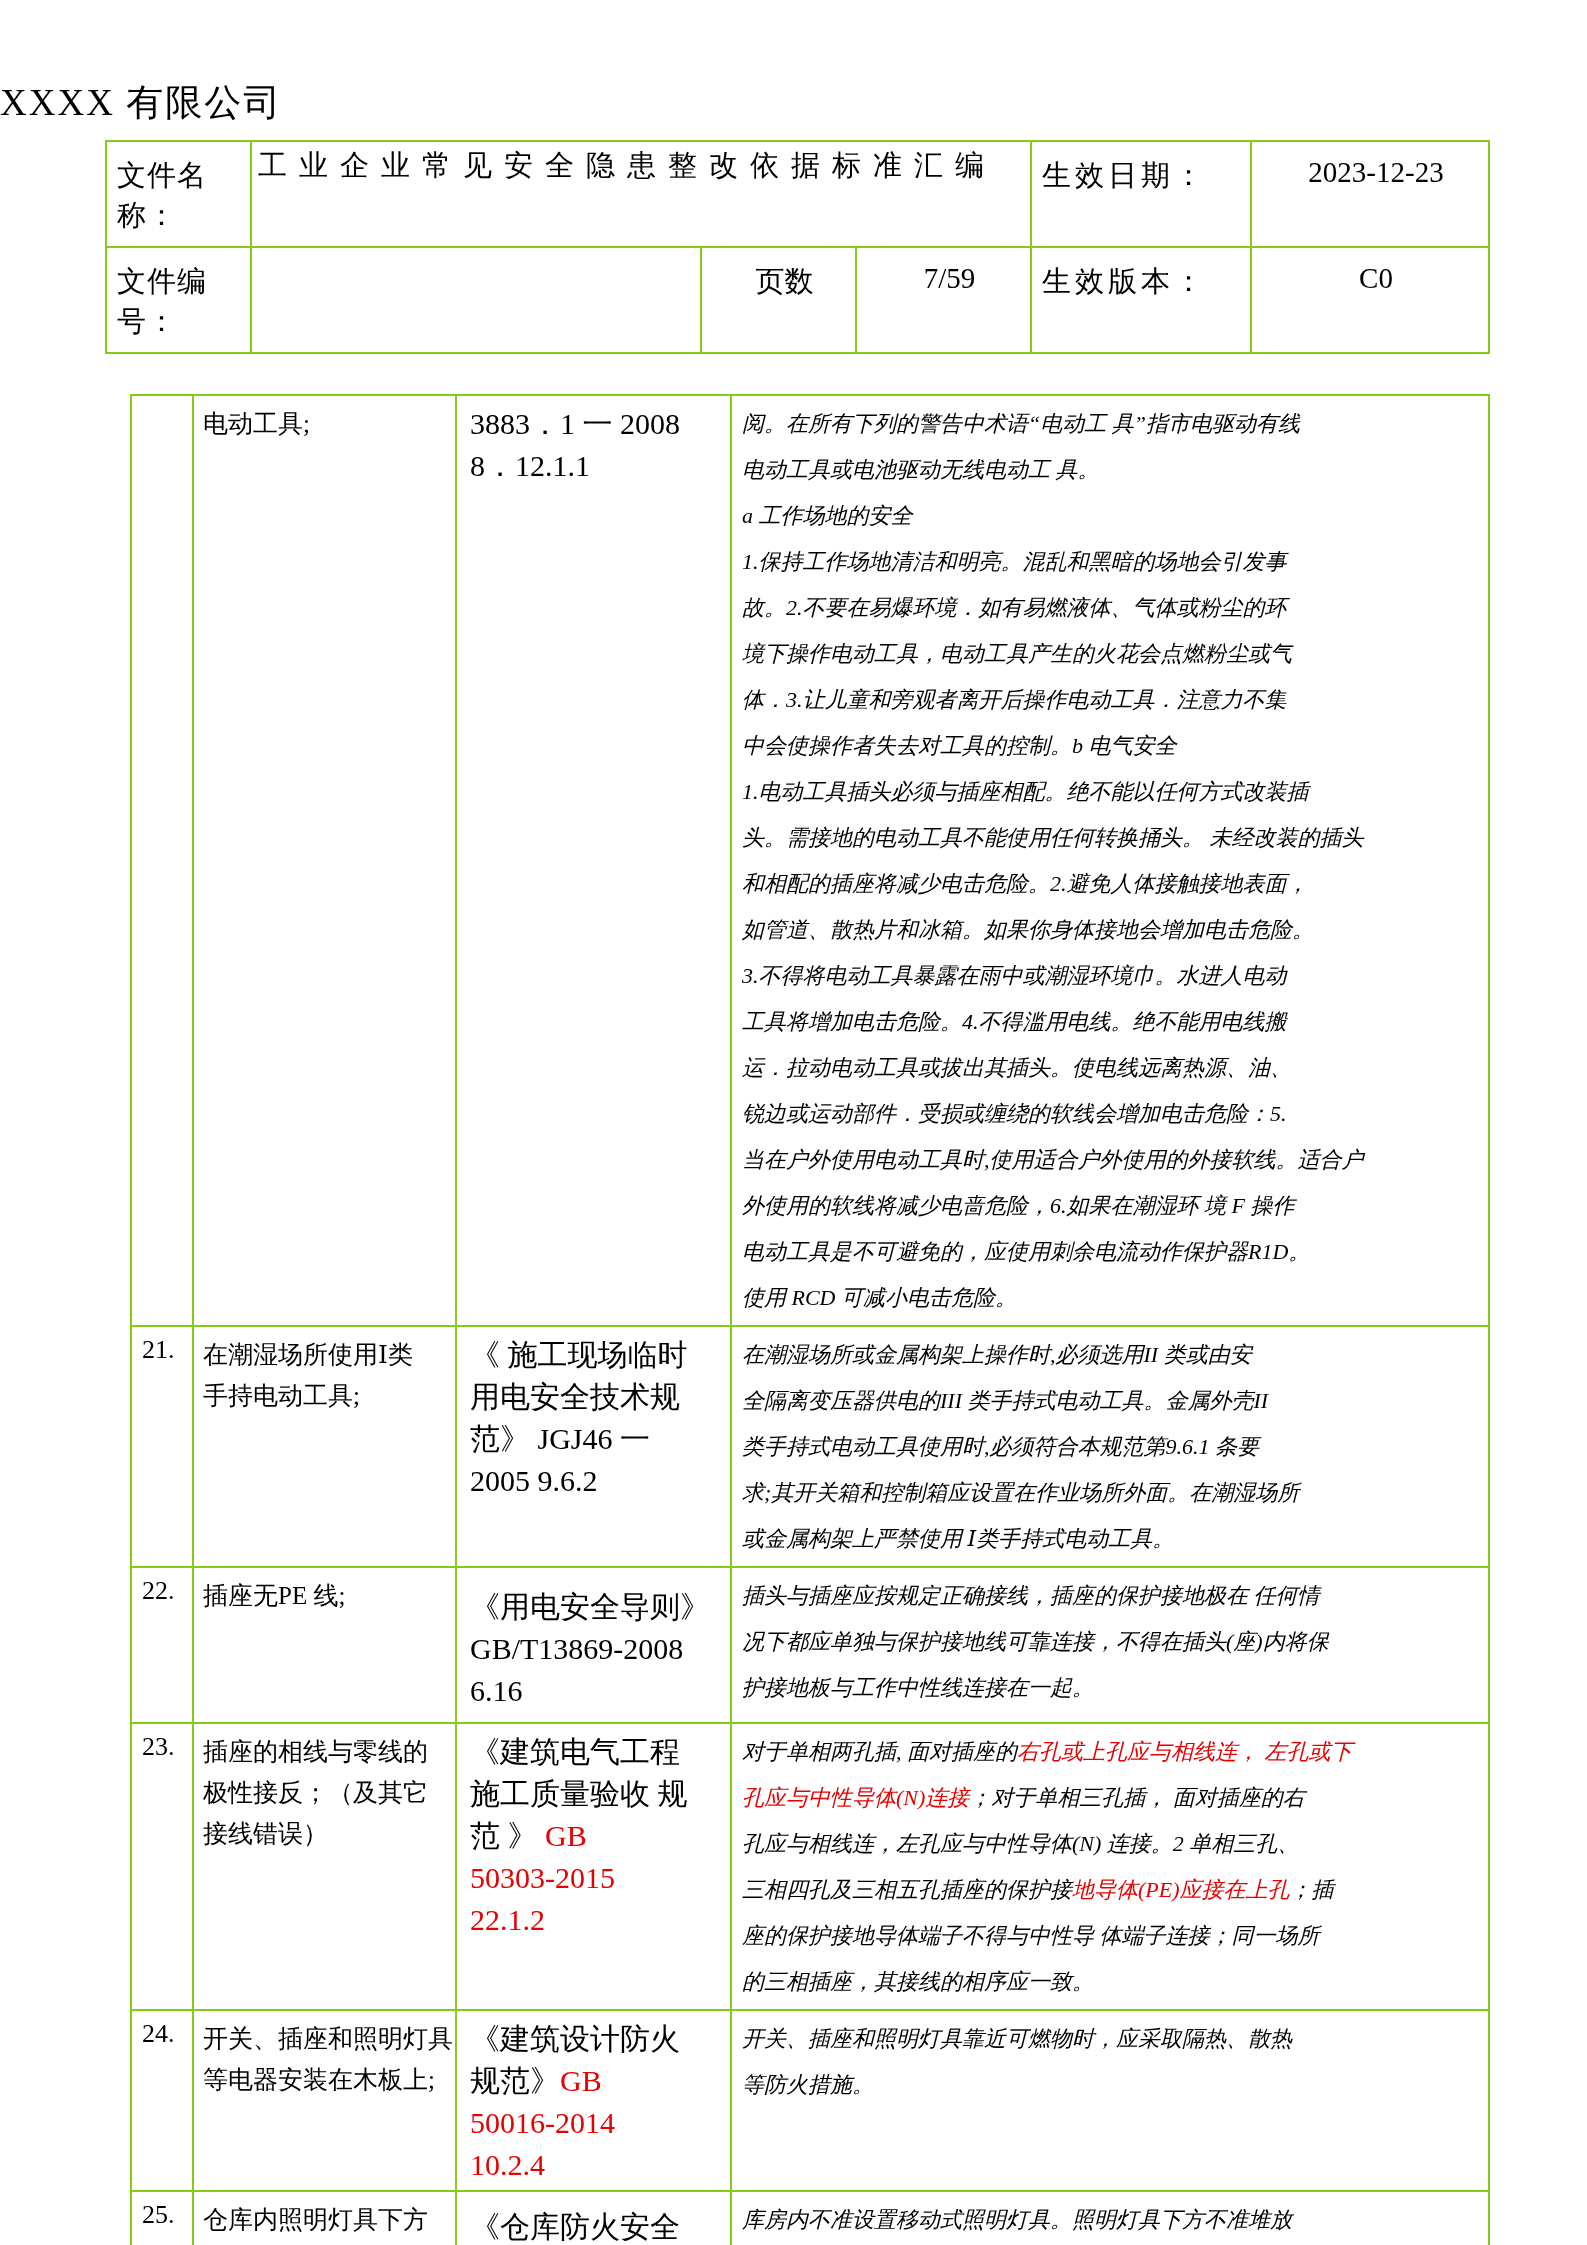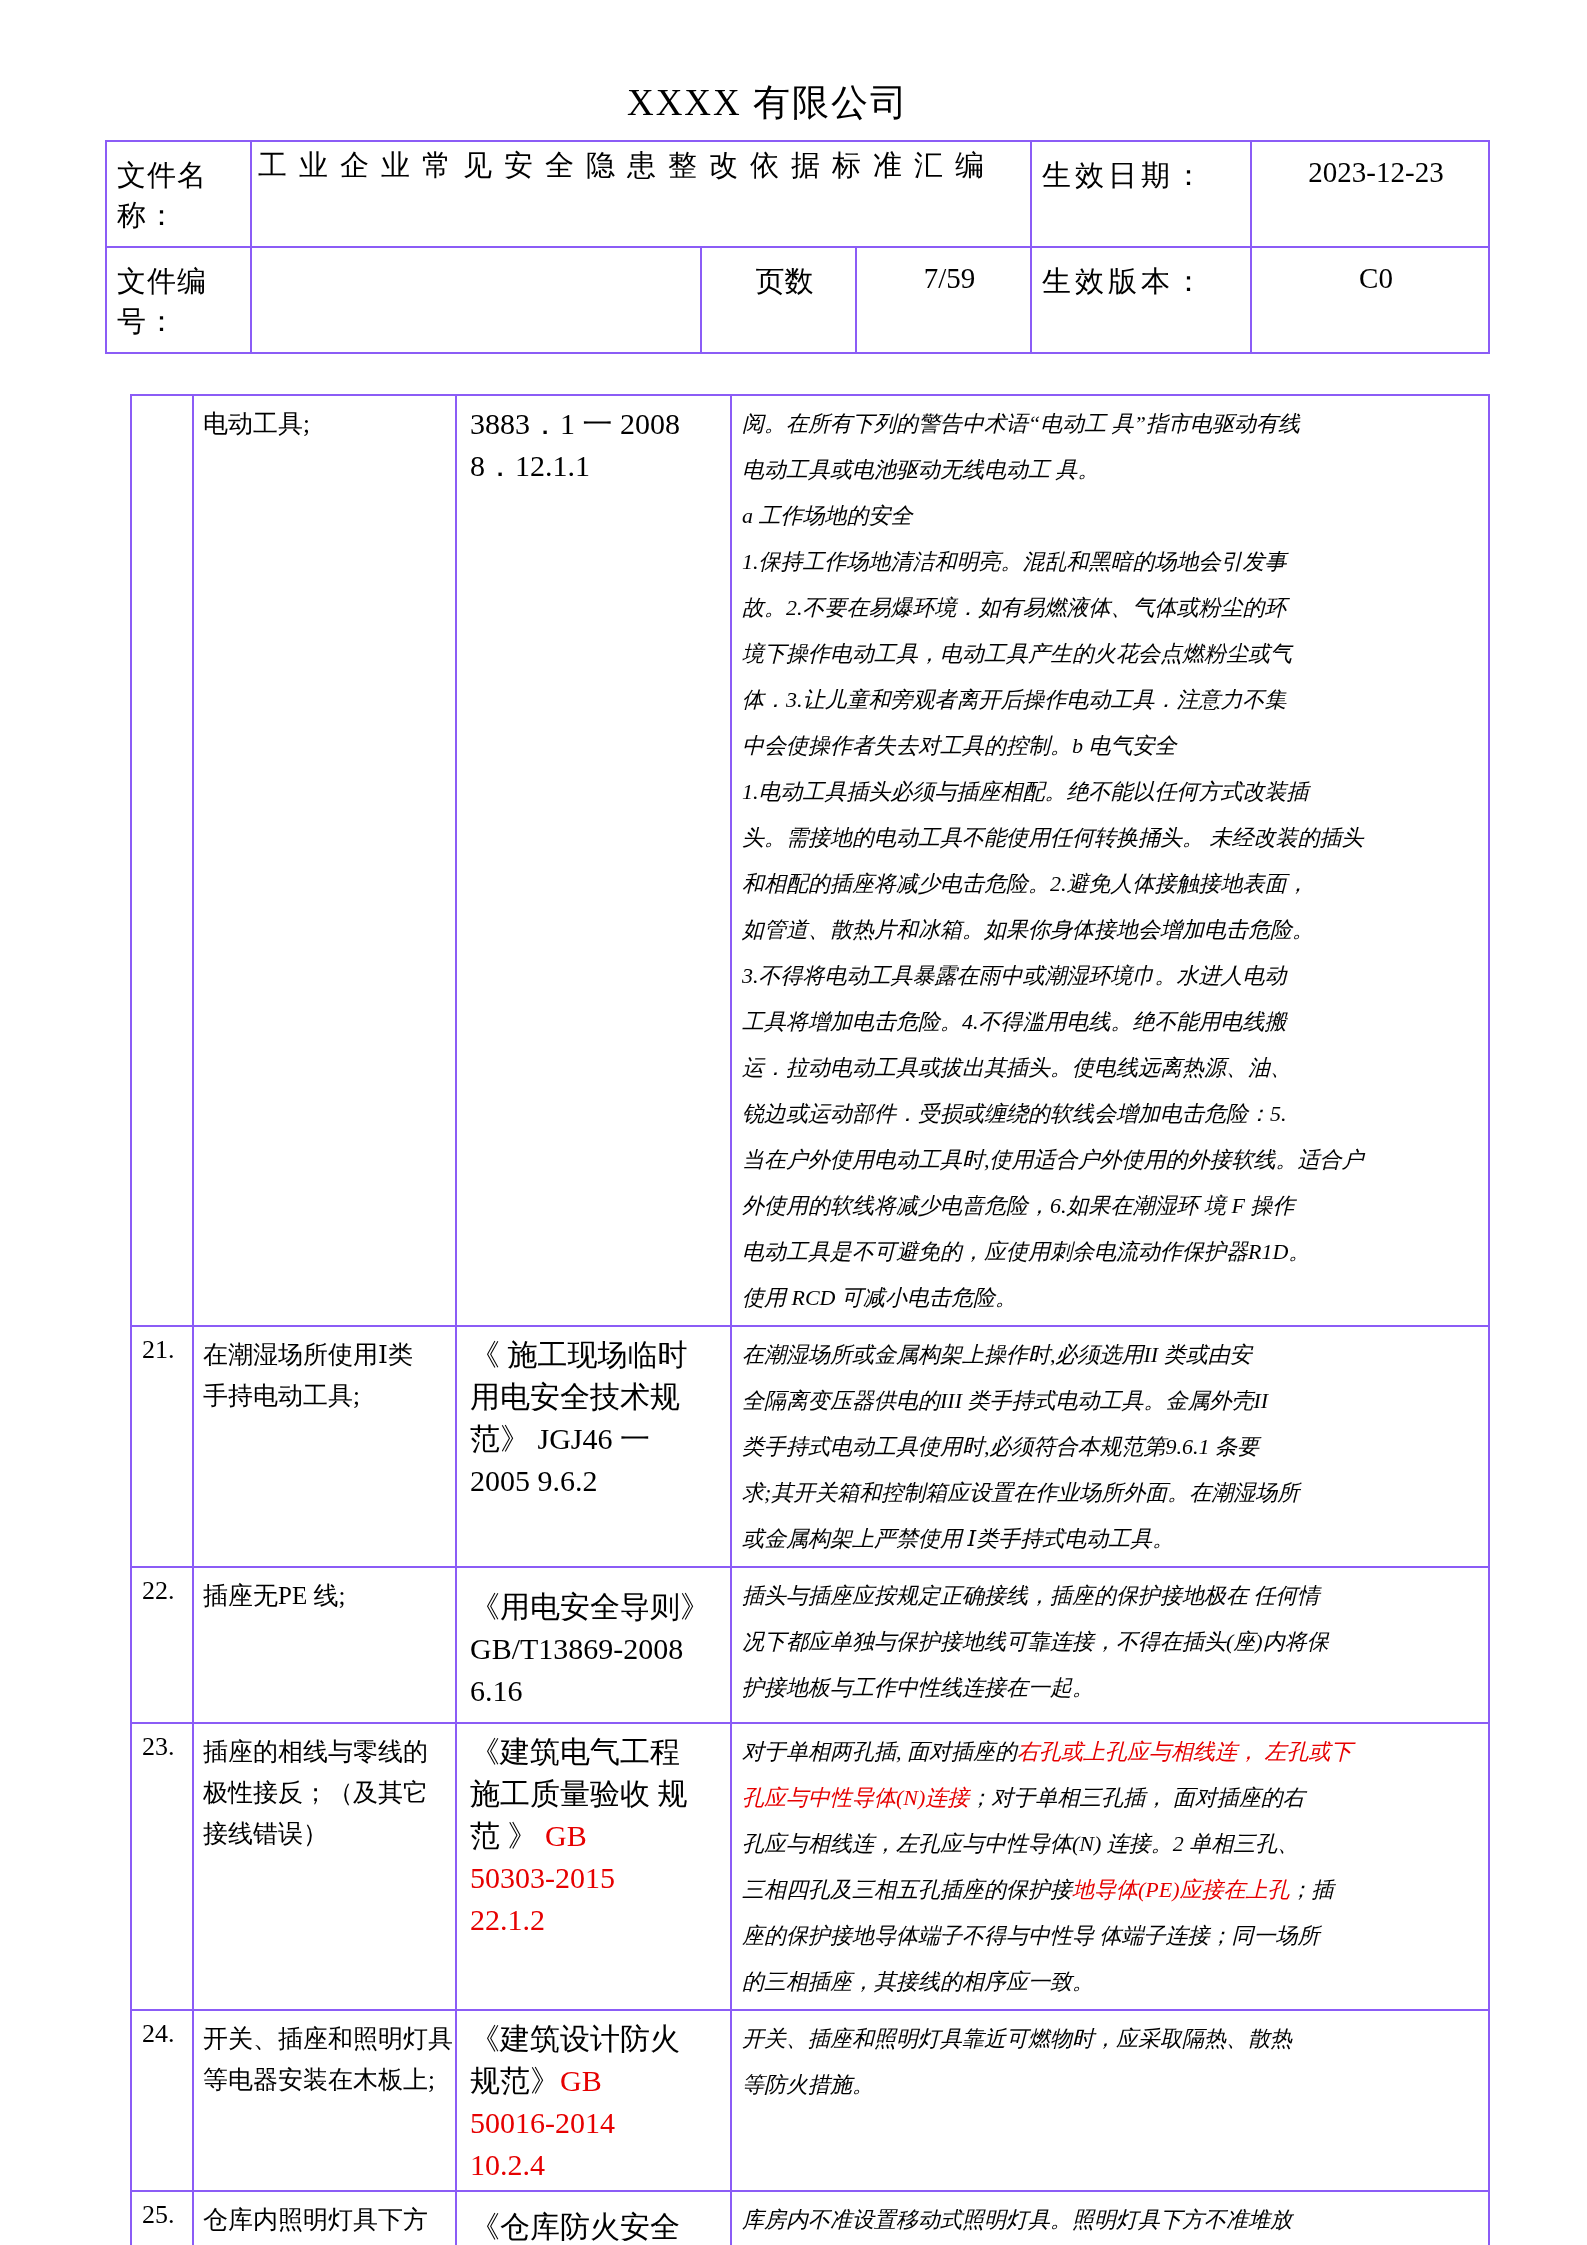--- a/index.html
+++ b/index.html
@@ -5,28 +5,26 @@
   html, body { margin:0; padding:0; background:#ffffff; }
   body {
     width:1587px; height:2245px;
     font-family:"Liberation Serif","DejaVu Serif",serif;
     color:#000;
     position:relative;
   }
   .page-title {
     padding-top:78px;
     width:1488px;
-    text-align:center;
     font-size:37px;
     letter-spacing:2px;
     white-space:pre;
-    padding-left:24px;
   }
   table { border-collapse:collapse; table-layout:fixed; }
-  td { border:2px solid #8b5cf6; vertical-align:top; overflow:hidden; }
+  td { border:2px solid #84cc16; vertical-align:top; overflow:hidden; }
 
   
   .hdr-table { margin:12px 0 0 105px; width:1383px; }
   .hdr-table td { font-size:29px; }
   .hdr-lbl { padding:14px 2px 10px 10px; letter-spacing:1px; }
   .hdr-lbl-sp { letter-spacing:4px; }
   .hdr-val-c { text-align:center; padding:14px 2px 10px 14px; }
   .hdr-title-cell { padding:4px 4px 10px 6px; letter-spacing:12px; font-size:30px; white-space:nowrap; }
   .hdr-table tr { height:66px; }
 

